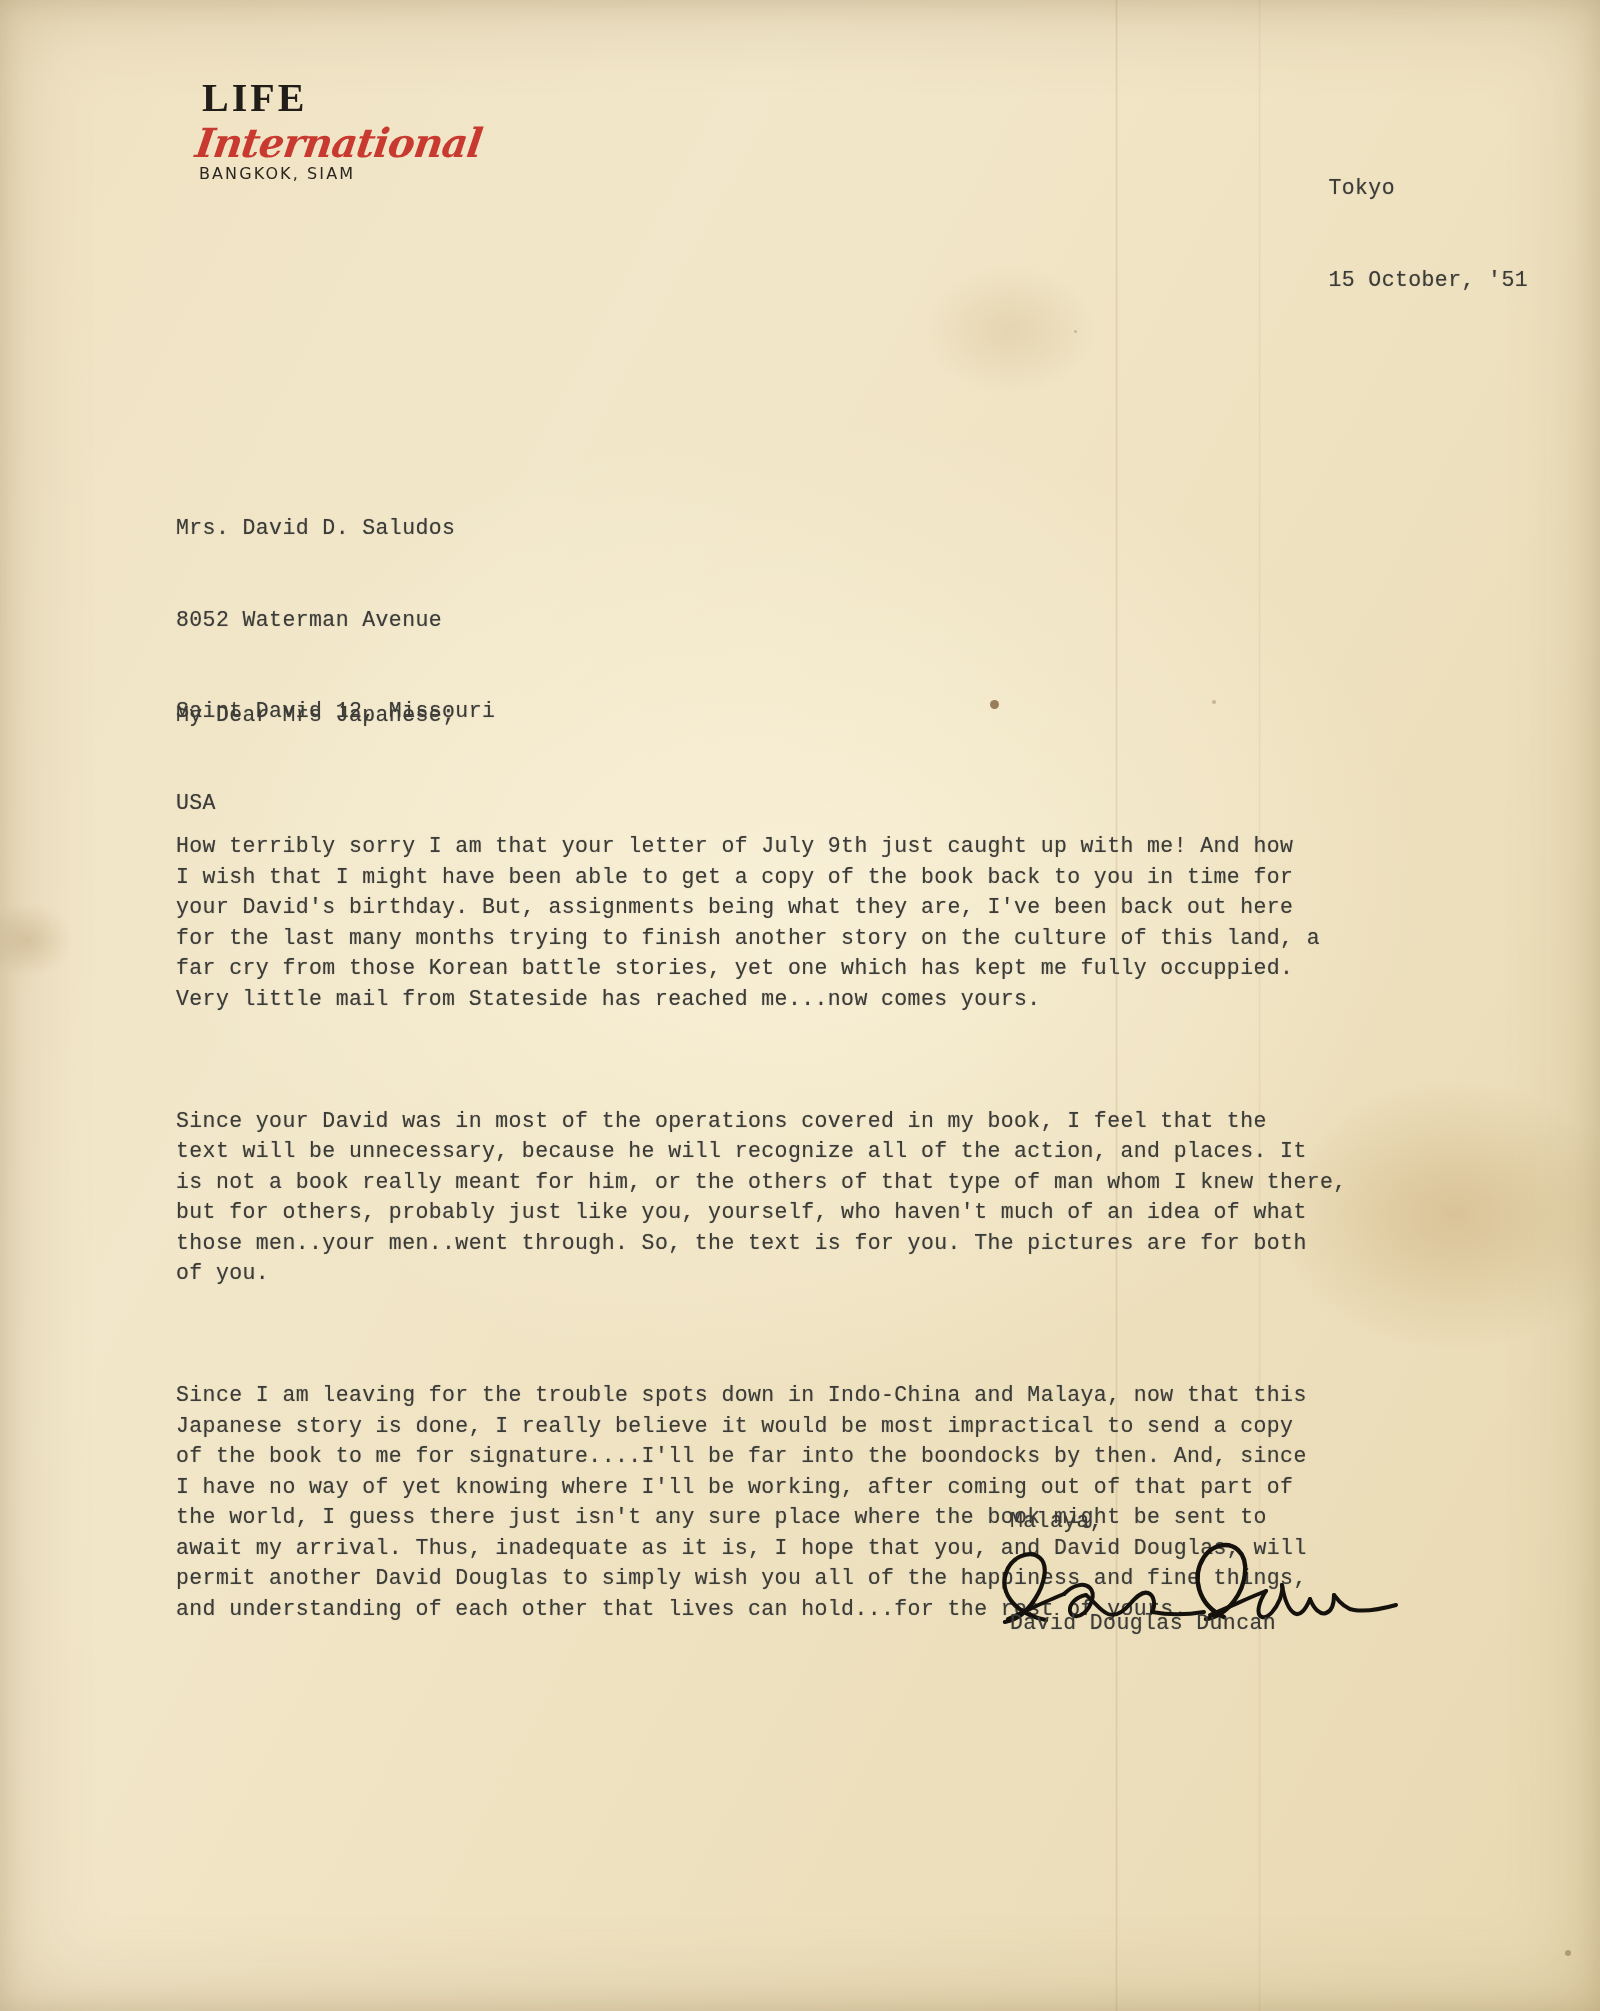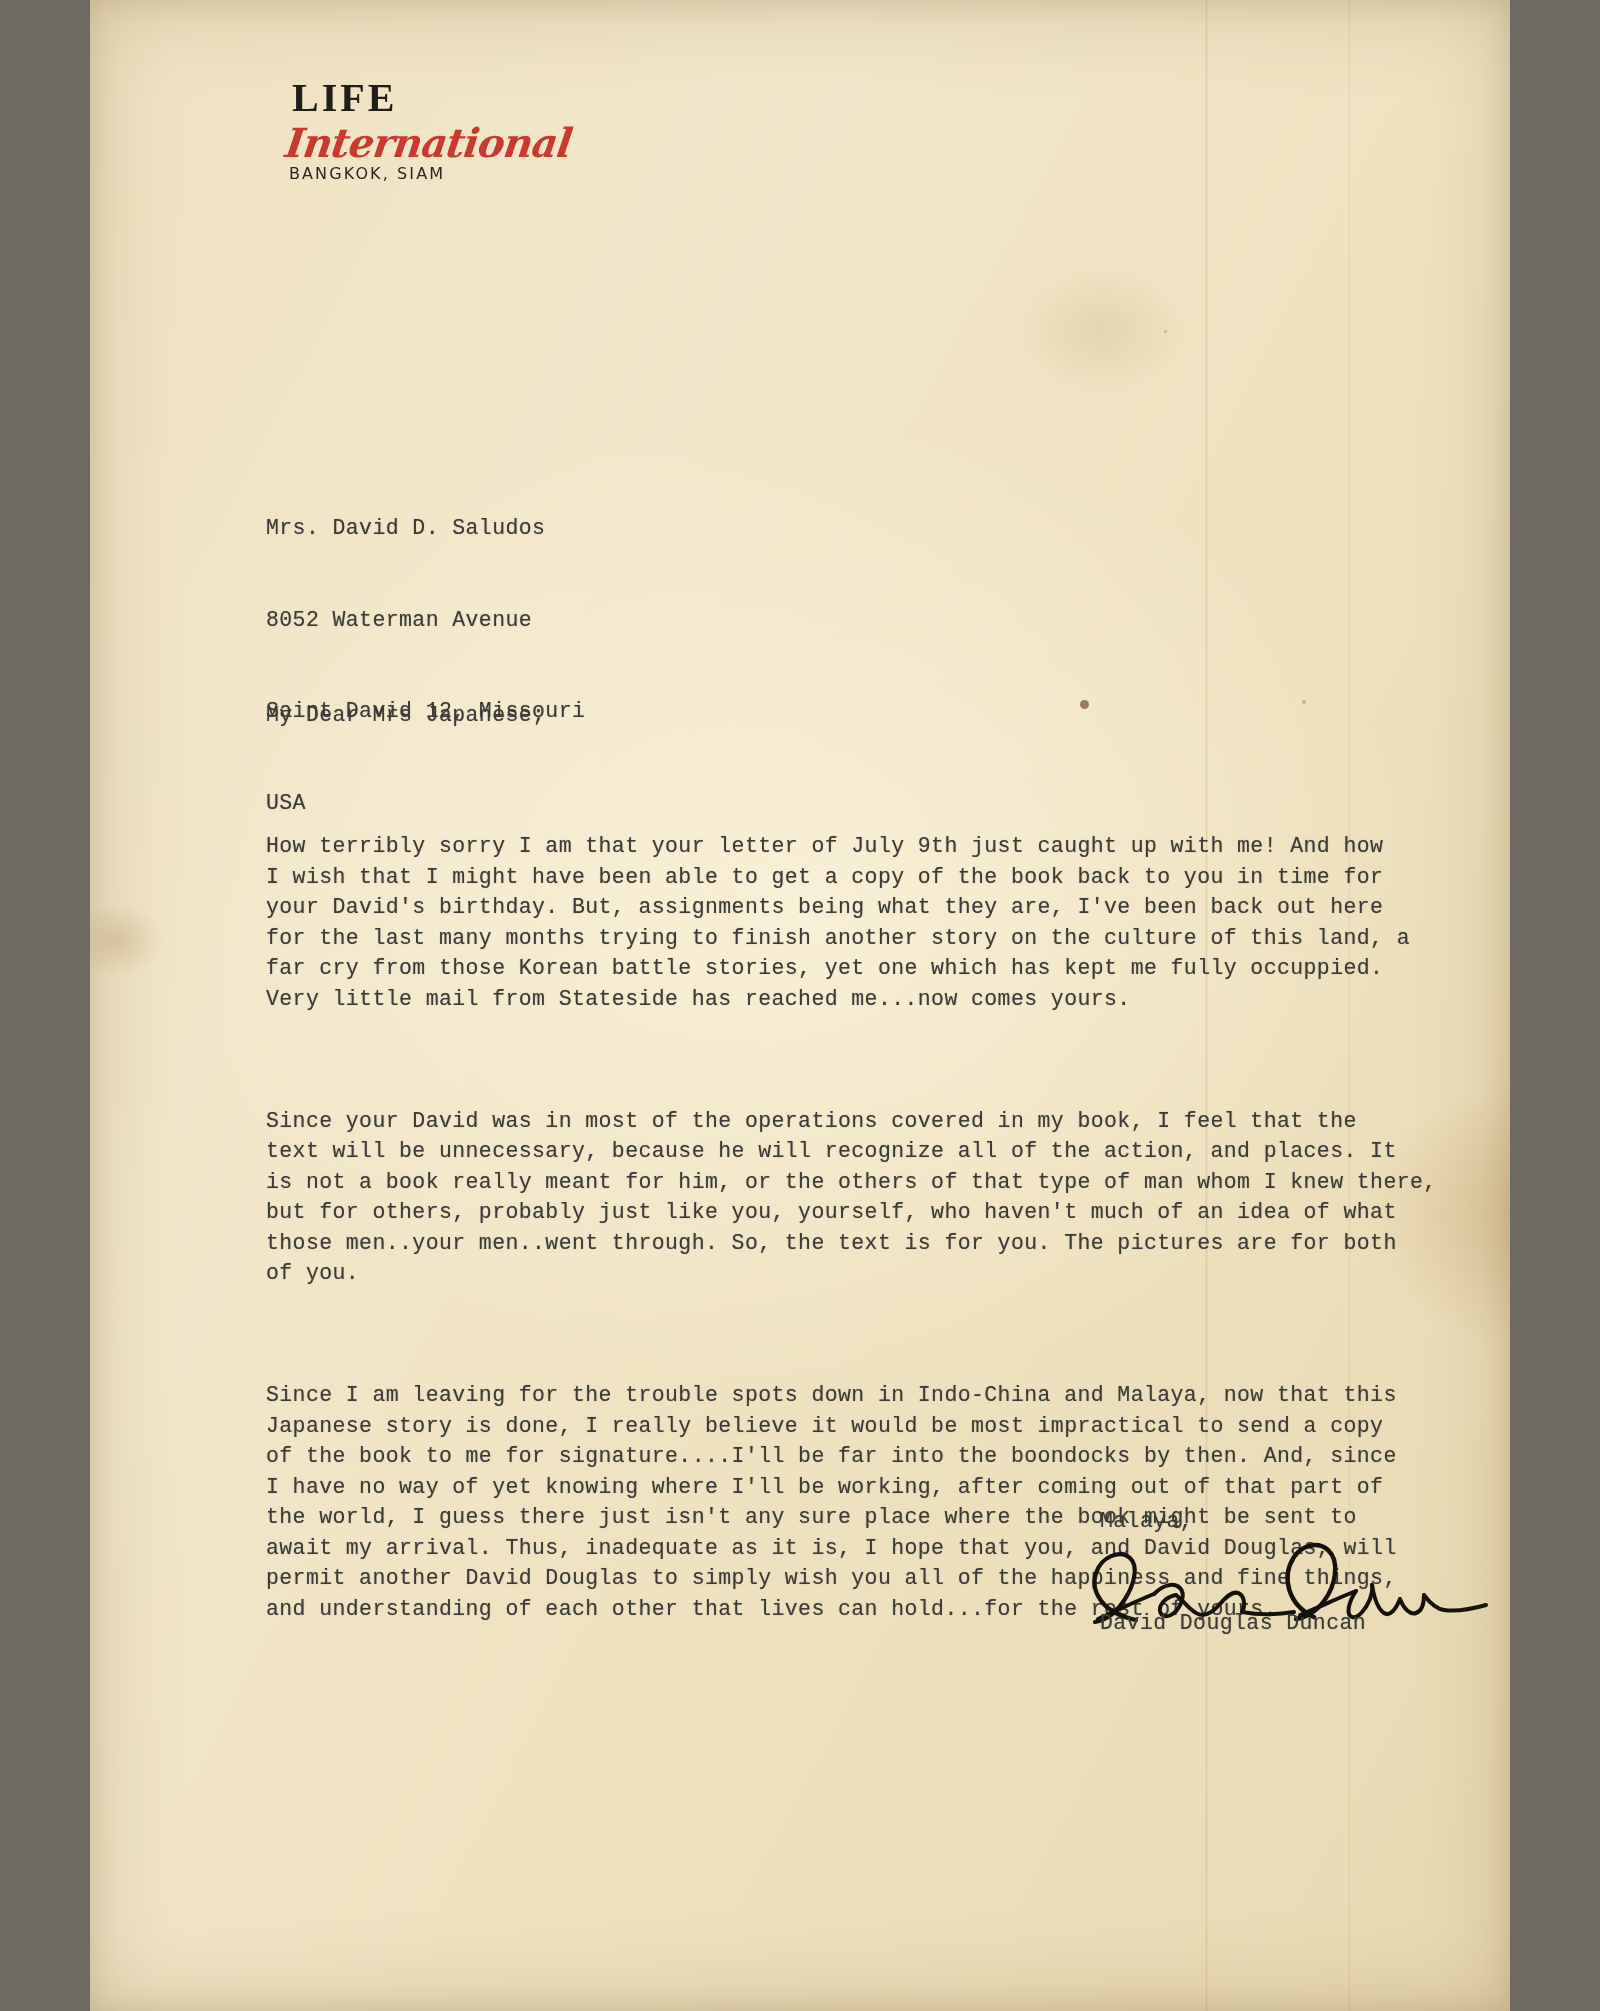--- a/index.html
+++ b/index.html
@@ -3,21 +3,21 @@
 <meta charset="utf-8">
 <style>
   html, body {
     margin: 0;
     padding: 0;
     background: #6e6a62;
   }
 
   #page {
     position: relative;
-    width: 1420px;
+    width: 1600px;
     height: 2011px;
     margin: 0 auto;
     overflow: hidden;
     background: #f0e4c6;
     font-family: "Liberation Mono", "DejaVu Sans Mono", monospace;
     
     background-image:
       radial-gradient(ellipse 240px 180px at 1455px 1215px, rgba(176,132,72,0.30) 0%, rgba(176,132,72,0.12) 45%, rgba(176,132,72,0) 75%),
       radial-gradient(ellipse 120px 90px at 1010px 330px, rgba(170,130,70,0.16) 0%, rgba(170,130,70,0) 72%),
       radial-gradient(ellipse 60px 50px at 28px 940px, rgba(150,105,55,0.22) 0%, rgba(150,105,55,0) 75%),
@@ -154,20 +154,24 @@
 
   <div class="fold f1"></div>
   <div class="fold f2"></div>
 
   <div class="letterhead">
     <div class="lh-life">LIFE</div>
     <div class="lh-international">International</div>
     <div class="lh-city">BANGKOK, SIAM</div>
   </div>
 
+  <div class="dateblock typed">
+    <div>Tokyo</div>
+    <div>15 October, '51</div>
+  </div>
 
   <div class="address typed">
     <div>Mrs. David D. Saludos</div>
     <div>8052 Waterman Avenue</div>
     <div>Saint David 12, Missouri</div>
     <div>USA</div>
   </div>
 
   <div class="salutation typed">My Dear Mrs Japanese;</div>
 

